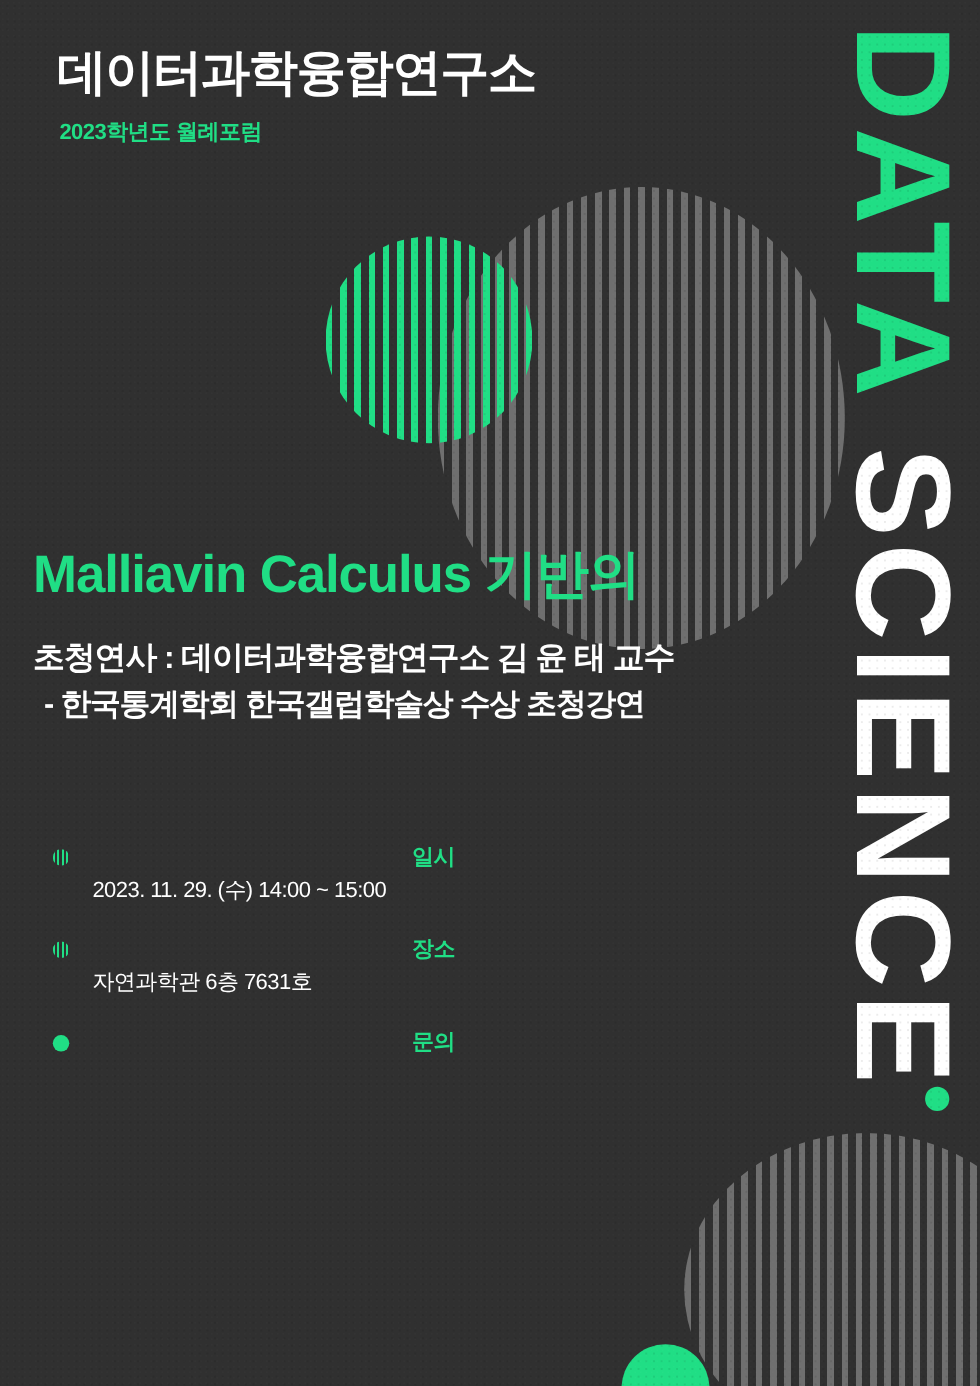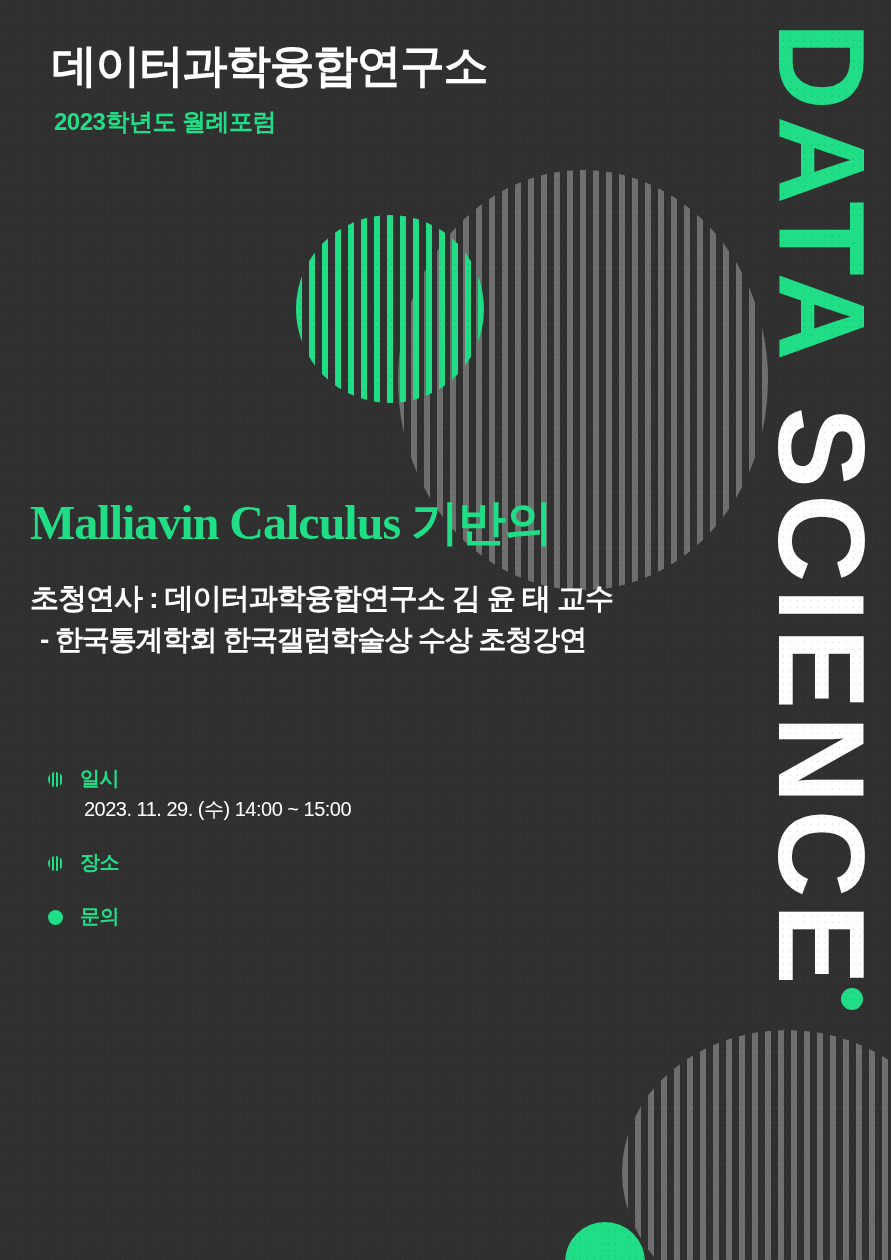--- a/index.html
+++ b/index.html
@@ -127,42 +127,41 @@
     color: #ffffff;
     font-size: 45px;
     font-weight: 700;
     letter-spacing: -1.5px;
     margin: 0;
     line-height: 1.1;
     font-family: Liberation Serif, serif;
   }
   #forum-label {
     color: #20de85;
-    font-size: 24px;
+    font-size: 20px;
     font-weight: 700;
     letter-spacing: -0.5px;
     margin: 14px 0 0 2px;
   }
 
   
   #title-block {
     position: absolute;
     z-index: 6;
     left: 30px;
     top: 495px;
     width: 720px;
   }
   #lecture-title-line1 {
     color: #20de85;
     font-size: 48px;
     font-weight: 700;
     letter-spacing: -1px;
     line-height: 1.18;
     margin: 0;
-    font-family: Liberation Serif, serif;
   }
   #lecture-title-line2 {
     color: #20de85;
     font-size: 46px;
     font-weight: 700;
     letter-spacing: -1px;
     line-height: 1.2;
     margin: 6px 0 0 0;
   }
   #speaker-line {
@@ -211,20 +210,21 @@
   }
   .info-bullet.solid {
     background: #20de85;
   }
   .info-label {
     color: #20de85;
     font-size: 20px;
     font-weight: 700;
     margin: 0 0 4px 32px;
     letter-spacing: -0.5px;
+    text-align: center;
   }
   .info-value {
     color: #ffffff;
     font-size: 20px;
     font-weight: 400;
     margin: 0 0 0 36px;
     line-height: 1.32;
     letter-spacing: -0.5px;
     white-space: pre-line;
   }
@@ -257,20 +257,21 @@
 
   <div id="info-list">
     <div class="info-item">
       <span class="info-bullet striped"></span>
       <div class="info-label">일시</div>
       <div class="info-value">2023. 11. 29. (수) 14:00 ~ 15:00</div>
     </div>
     <div class="info-item">
       <span class="info-bullet striped"></span>
       <div class="info-label">장소</div>
+      <div class="info-value">자연과학관 6층 7631호</div>
     </div>
     <div class="info-item">
       <span class="info-bullet solid"></span>
       <div class="info-label">문의</div>
     </div>
   </div>
 
   <div class="grain"></div>
 </div>
 

